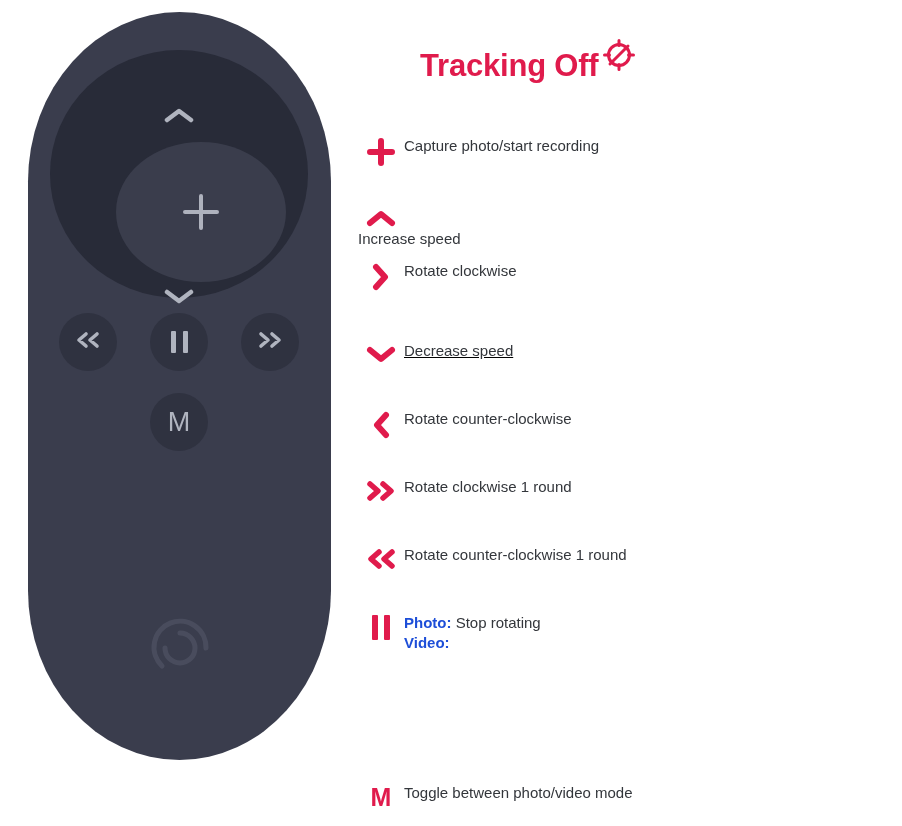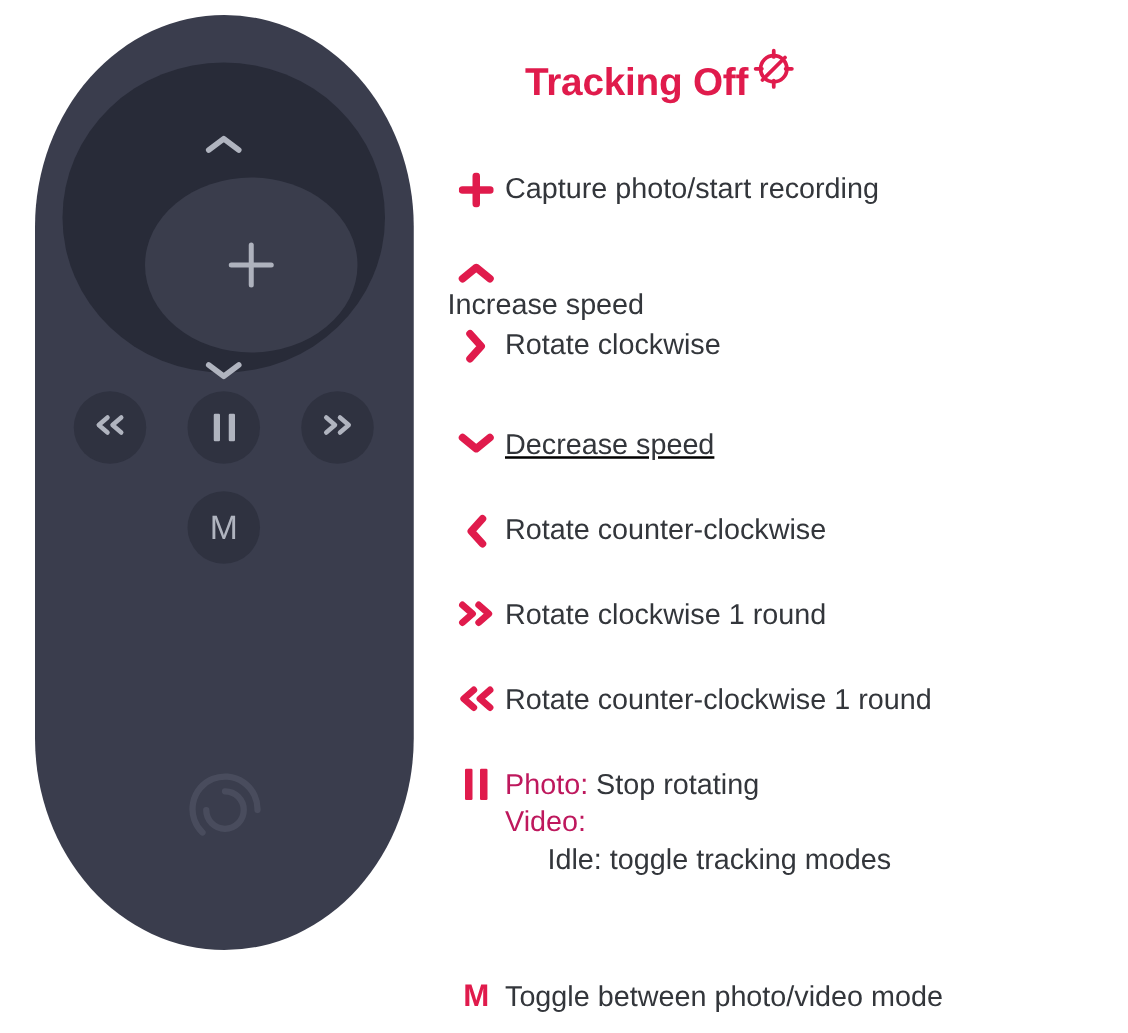--- a/index.html
+++ b/index.html
@@ -173,27 +173,27 @@
   .row .glyph {
     flex: 0 0 auto;
     width: 46px;
     display: flex;
     justify-content: center;
     color: #e01b4c;
     padding-top: 2px;
   }
   .row .glyph svg { display: block; }
   .row .txt {
-    font-size: 23px;
+    font-size: 15px;
     color: #33363b;
     line-height: 1.30;
     white-space: nowrap;
     padding-top: 0;
   }
-  .row .txt b { font-weight: normal; color: #be185d; }
+  .row .txt b { font-weight: bold; color: #1d4ed8; }
   .row .indent { padding-left: 34px; display: block; }
 
   .glyph .mglyph {
     font-size: 25px;
     font-weight: bold;
     line-height: 1;
     color: #e01b4c;
   }
   .glyph .pbars { display: flex; gap: 6px; }
   .glyph .pbars i {
@@ -369,21 +369,20 @@
       <div class="row r7">
         <span class="glyph">
           <span class="pbars">
               <i></i>
               <i></i>
             </span>
         </span>
         <span class="txt">
           <b>Photo:</b><span> Stop rotating</span><br>
           <b>Video:</b><br>
-          <span class="indent">Idle: toggle tracking modes</span>
         </span>
       </div>
 
       <div class="row r8">
         <span class="glyph">
           <span class="mglyph">M</span>
         </span>
         <span class="txt">Toggle between photo/video mode</span>
       </div>
 

